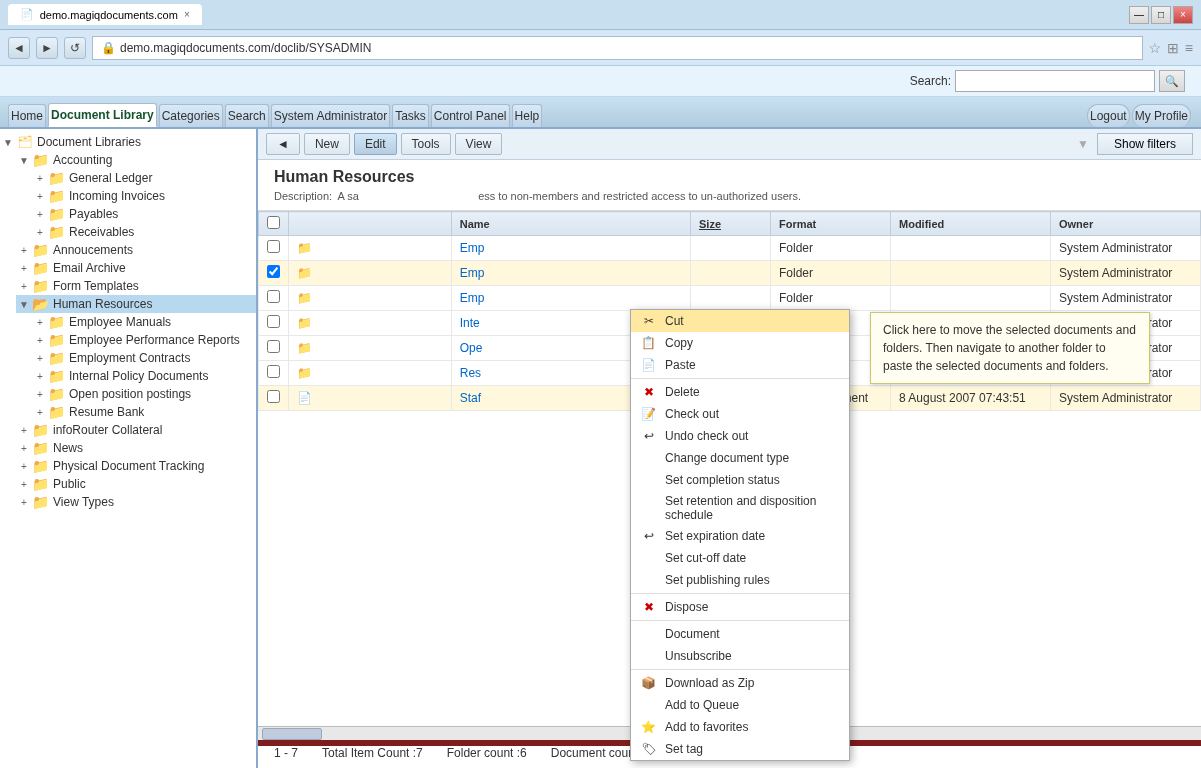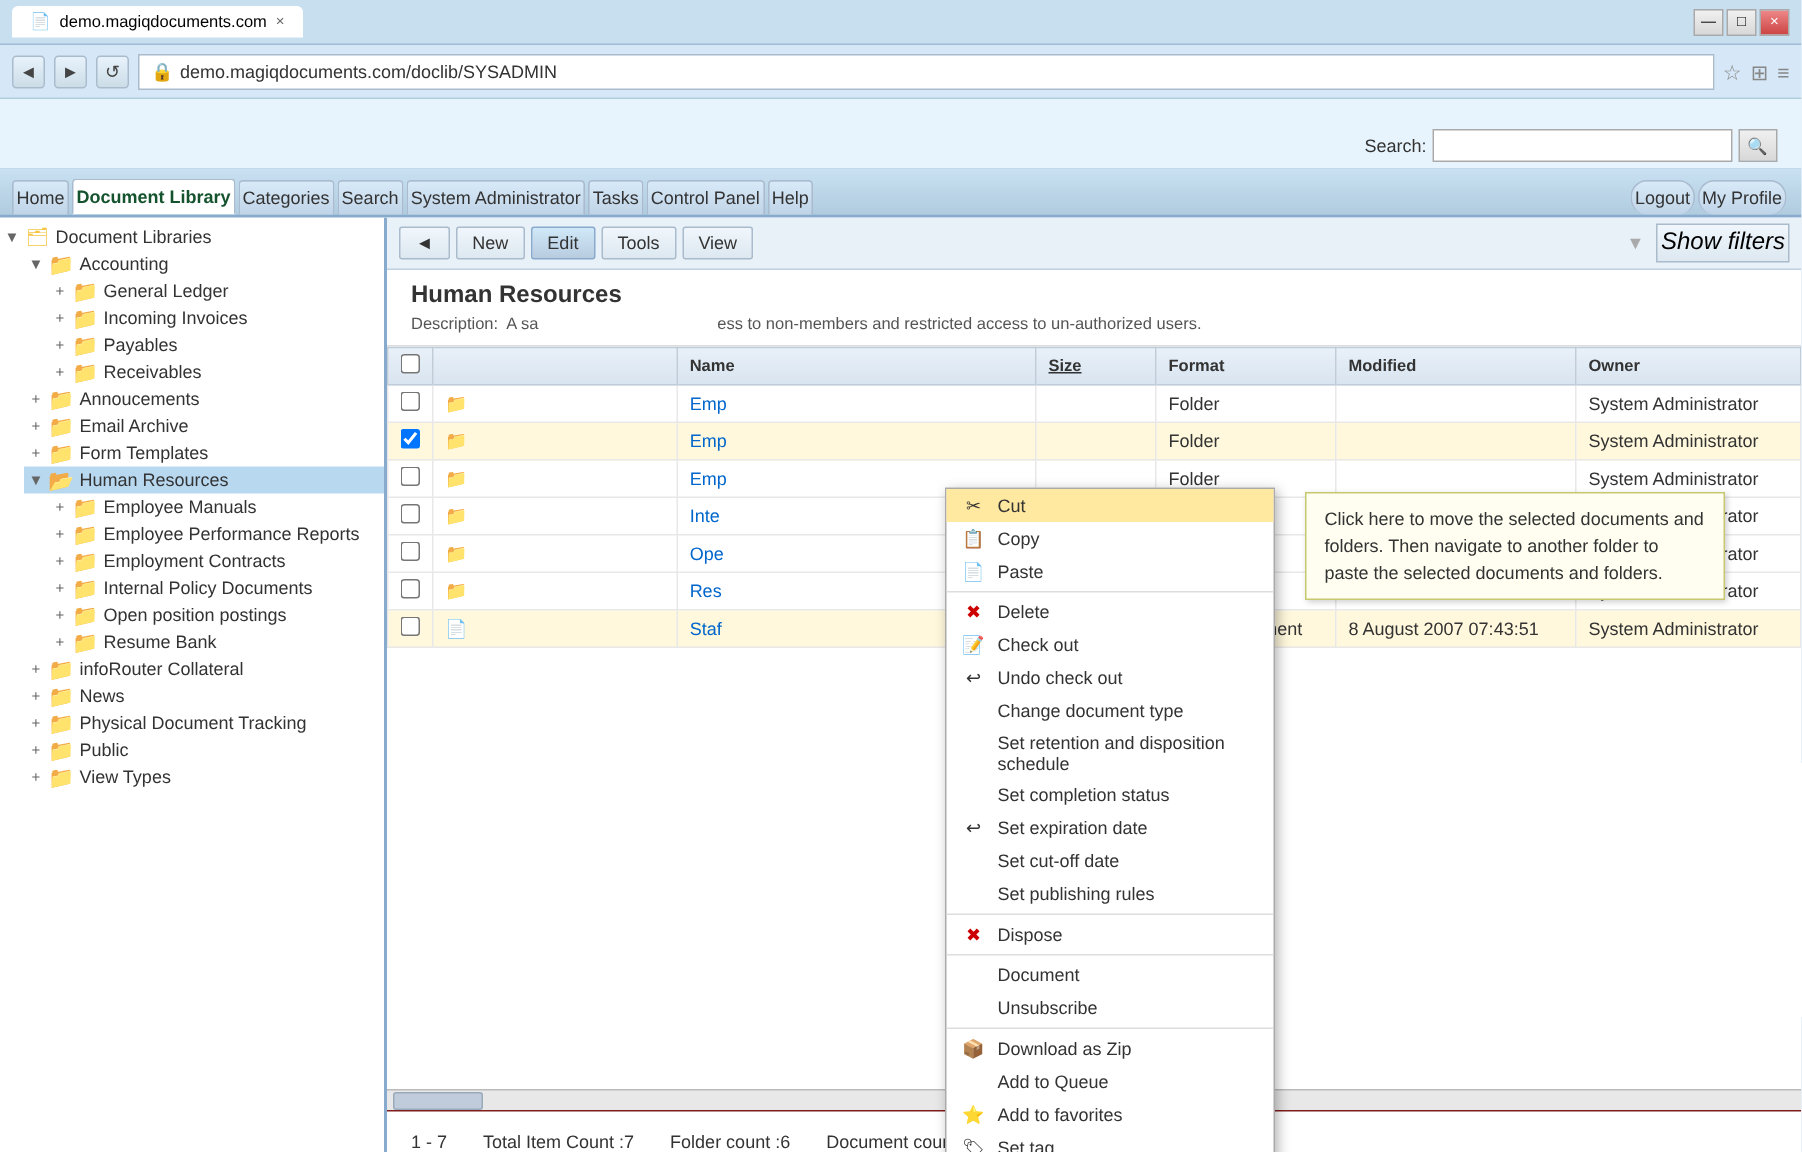--- a/index.html
+++ b/index.html
@@ -15,21 +15,21 @@
     .win-btn.close { background: linear-gradient(to bottom, #e88, #c44); color: white; }
 
     .browser-toolbar { background: #d6e8f7; height: 36px; display: flex; align-items: center; padding: 4px 8px; gap: 6px; border-bottom: 1px solid #b0cde0; }
     .nav-btn { width: 22px; height: 22px; border: 1px solid #aabbcc; background: linear-gradient(to bottom, #e8f2fb, #ccdde8); border-radius: 3px; cursor: pointer; display: flex; align-items: center; justify-content: center; font-size: 12px; color: #444; }
     .address-bar { flex: 1; height: 24px; border: 1px solid #aabbcc; background: white; padding: 0 8px; font-size: 12px; display: flex; align-items: center; gap: 4px; }
     .address-text { flex: 1; font-size: 12px; color: #333; }
     .bookmark-icon { color: #888; font-size: 14px; }
 
     
     .app-header { background: #e8f4fd; padding: 4px 16px; display: flex; align-items: center; justify-content: flex-end; border-bottom: 1px solid #c0d8ec; }
-    .search-area { display: flex; align-items: center; gap: 4px; margin-top: 16px; }
+    .search-area { display: flex; align-items: center; gap: 4px; }
     .search-label { font-size: 12px; color: #333; }
     .search-input { width: 200px; height: 22px; border: 1px solid #aaa; padding: 0 4px; font-size: 12px; }
     .search-btn { width: 26px; height: 22px; background: linear-gradient(to bottom, #f0f0f0, #d8d8d8); border: 1px solid #aaa; cursor: pointer; display: flex; align-items: center; justify-content: center; font-size: 11px; }
 
     
     .nav-tabs { background: linear-gradient(to bottom, #c8e0f2, #b0ccde); height: 32px; display: flex; align-items: flex-end; padding: 0 8px; border-bottom: 2px solid #88aacc; }
     .nav-tab { padding: 4px 2px; font-size: 12px; cursor: pointer; border: 1px solid #aabbd0; border-bottom: none; background: linear-gradient(to bottom, #d8eaf8, #c0d4e8); color: #333; margin-right: 2px; border-radius: 3px 3px 0 0; }
     .nav-tab.active { background: white; border-bottom: 1px solid white; color: #14532d; font-weight: bold; }
     .nav-tab-right { margin-left: auto; border-radius: 11px; }
 
@@ -46,21 +46,21 @@
     .tree-label { font-size: 12px; color: #333; }
     .tree-children { padding-left: 16px; }
 
     
     .content-panel { flex: 1; display: flex; flex-direction: column; background: white; overflow: hidden; position: relative; }
 
     
     .content-toolbar { display: flex; align-items: center; padding: 4px 8px; background: #e8f0f8; border-bottom: 1px solid #c0d0e0; gap: 4px; }
     .toolbar-btn { padding: 3px 10px; border: 1px solid #aabbcc; background: linear-gradient(to bottom, #f0f6fc, #dde8f0); font-size: 12px; cursor: pointer; border-radius: 2px; color: #333; }
     .toolbar-spacer { flex: 1; }
-    .show-filters-btn { padding: 3px 2px; border: 1px solid #aabbcc; background: linear-gradient(to bottom, #f0f6fc, #dde8f0); font-size: 16px; cursor: pointer; font-style: italic; }
+    .show-filters-btn { padding: 3px 16px; border: 1px solid #aabbcc; background: linear-gradient(to bottom, #f0f6fc, #dde8f0); font-size: 12px; cursor: pointer; }
 
     
     .breadcrumb-area { padding: 8px 16px; border-bottom: 1px solid #ddd; }
     .page-title { font-size: 16px; font-weight: bold; color: #333; margin-bottom: 4px; }
     .description { font-size: 11px; color: #555; }
 
     
     .table-container { flex: 1; overflow-y: auto; overflow-x: auto; }
     table { width: 100%; border-collapse: collapse; }
     thead th { background: linear-gradient(to bottom, #e8f0f8, #d8e4f0); border: 1px solid #c0ccd8; padding: 4px 8px; font-size: 11px; font-weight: bold; color: #333; text-align: left; white-space: nowrap; }
@@ -69,21 +69,21 @@
     tbody td { padding: 4px 8px; font-size: 12px; color: #333; border: 1px solid #e8e8e8; vertical-align: middle; white-space: nowrap; }
     .cb-col { width: 24px; text-align: center; }
     .size-col { width: 80px; text-align: left; text-decoration: underline; }
     .format-col { width: 120px; }
     .modified-col { width: 160px; }
     .owner-col { width: 150px; }
 
     .folder-name { color: #0066cc; cursor: pointer; display: flex; align-items: center; gap: 4px; }
 
     
-    .status-bar { height: 28px; background: white; border-top: 1px solid #7f1d1d; display: flex; align-items: flex-end; padding: 0 16px; gap: 24px; font-size: 12px; color: #333; }
+    .status-bar { height: 28px; background: white; border-top: 6px solid #7f1d1d; display: flex; align-items: flex-start; padding: 0 16px; gap: 24px; font-size: 12px; color: #333; }
 
     
     .context-menu { position: absolute; left: 372px; top: 180px; background: white; border: 1px solid #aaa; box-shadow: 2px 2px 8px rgba(0,0,0,0.3); z-index: 1000; width: 220px; }
     .menu-item { display: flex; align-items: center; padding: 3px 8px; cursor: pointer; font-size: 12px; color: #333; gap: 6px; }
     .menu-item.highlighted { background: #ffe8a0; }
     .menu-divider { height: 1px; background: #ddd; margin: 2px 0; }
     .menu-icon { width: 20px; height: 16px; display: flex; align-items: center; justify-content: center; font-size: 12px; flex-shrink: 0; }
 
     
     .tooltip-box { position: absolute; left: 612px; top: 183px; background: #fffef0; border: 1px solid #c8c870; padding: 8px 12px; font-size: 12px; color: #333; max-width: 280px; line-height: 1.5; z-index: 1001; box-shadow: 1px 1px 4px rgba(0,0,0,0.2); }
@@ -452,25 +452,25 @@
         <div class="menu-item">
           <span class="menu-icon">↩</span>
           <span>Undo check out</span>
         </div>
         <div class="menu-item">
           <span class="menu-icon"></span>
           <span>Change document type</span>
         </div>
         <div class="menu-item">
           <span class="menu-icon"></span>
+          <span>Set completion status</span>
+        </div>
+        <div class="menu-item">
+          <span class="menu-icon"></span>
           <span>Set retention and disposition schedule</span>
-        </div>
-        <div class="menu-item">
-          <span class="menu-icon"></span>
-          <span>Set completion status</span>
         </div>
         <div class="menu-item">
           <span class="menu-icon">↩</span>
           <span>Set expiration date</span>
         </div>
         <div class="menu-item">
           <span class="menu-icon"></span>
           <span>Set cut-off date</span>
         </div>
         <div class="menu-item">

